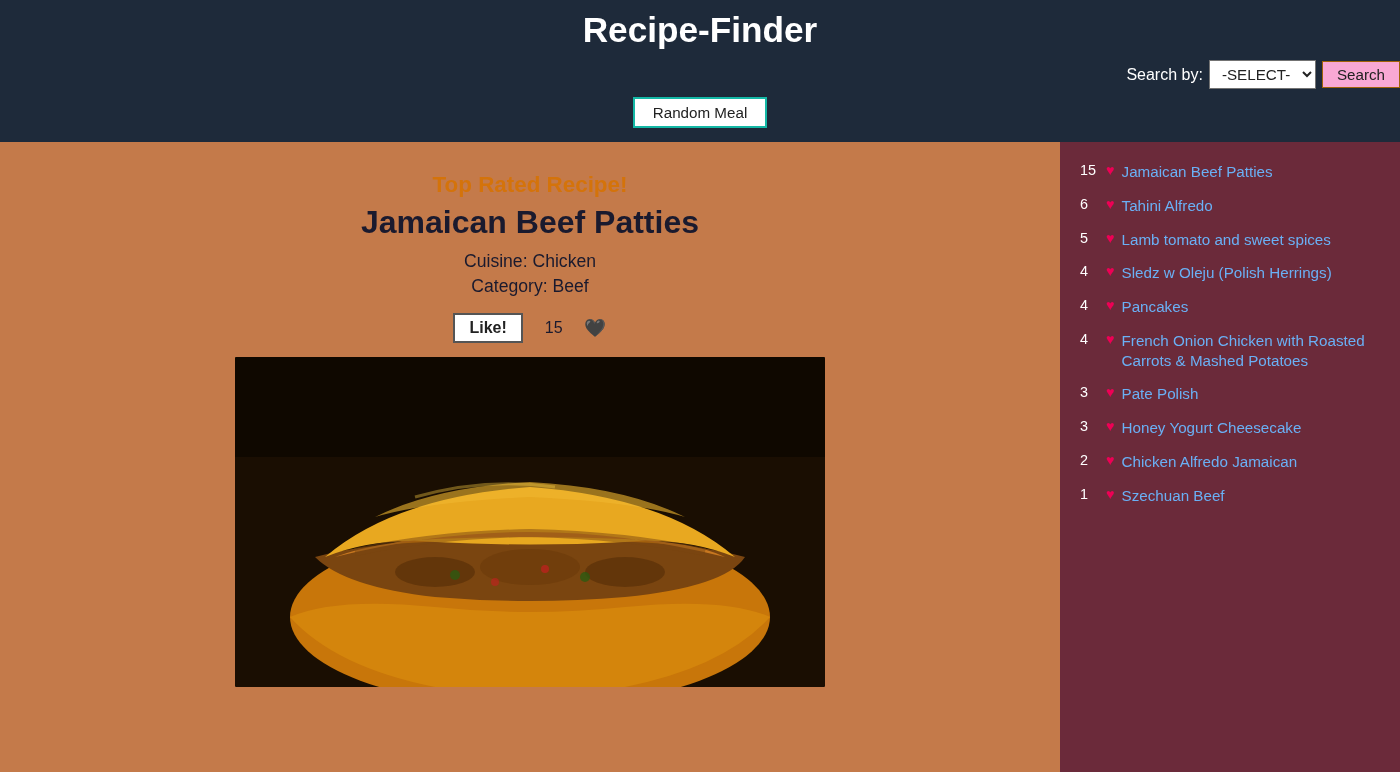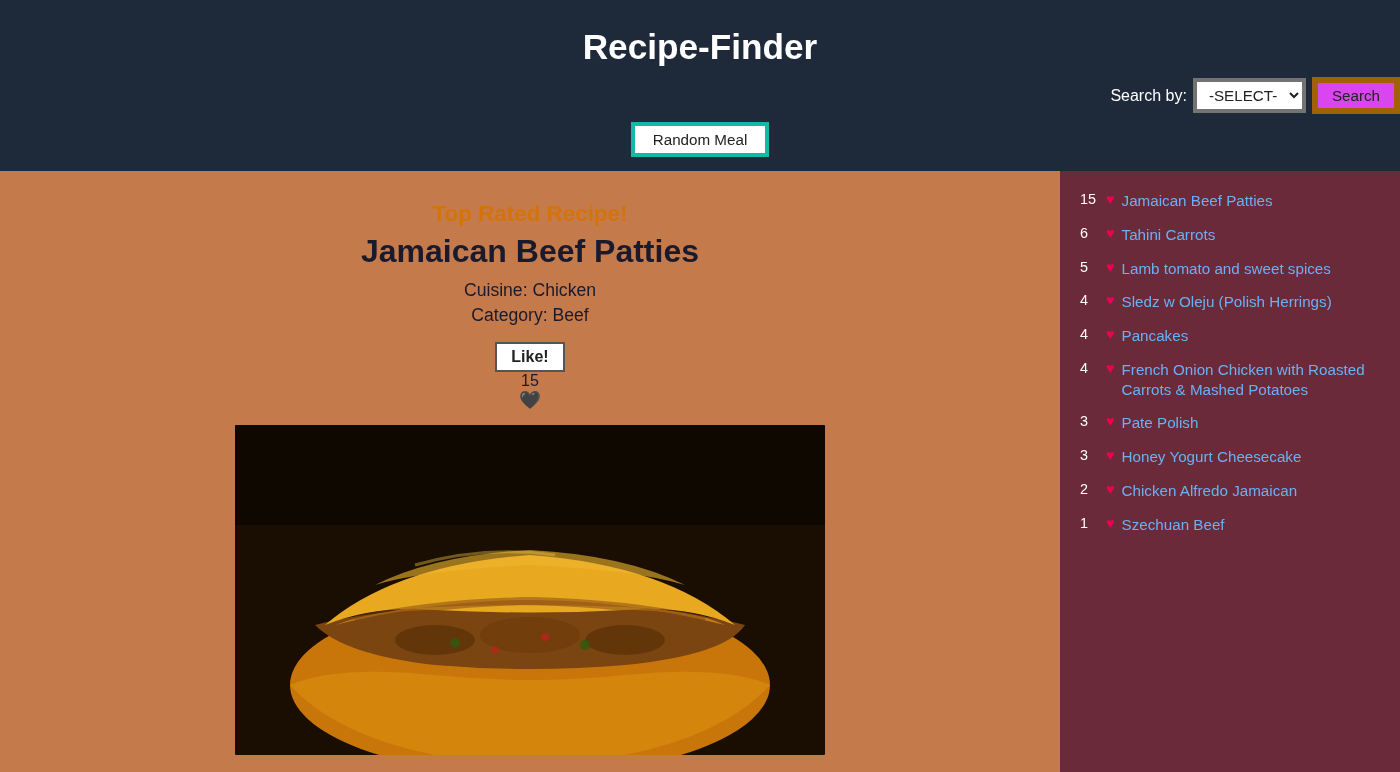--- a/index.html
+++ b/index.html
@@ -3,59 +3,59 @@
   <meta charset="utf-8">
   <style>
     * { margin: 0; padding: 0; box-sizing: border-box; }
     body { font-family: Arial, sans-serif; background: #c47a4a; min-height: 772px; }
 
     
     #header {
       background: #1e2a3a;
       color: white;
       text-align: center;
-      padding: 27px 0 14px;
+      padding: 10px 0 14px;
     }
     #header h1 {
       font-size: 2.2rem;
       font-weight: bold;
       margin-bottom: 10px;
     }
     .search-row {
       display: flex;
       align-items: center;
       justify-content: flex-end;
       gap: 6px;
       margin-bottom: 8px;
     }
     .search-label {
       font-size: 1rem;
       color: white;
     }
     .search-select {
       padding: 4px 8px;
       font-size: 0.95rem;
-      border: 4px solid #737373;
+      border: 1px solid #737373;
       background: white;
       color: #222;
     }
     .search-btn {
       padding: 4px 14px;
       font-size: 0.95rem;
-      background: #d946ef;
-      color: #222;
-      border: 6px solid #a16207;
+      background: #f9a8d4;
+      color: #222;
+      border: 1px solid #a16207;
       cursor: pointer;
     }
     .random-btn {
       padding: 5px 18px;
       font-size: 0.95rem;
       background: white;
       color: #222;
-      border: 4px solid #14b8a6;
+      border: 2px solid #14b8a6;
       cursor: pointer;
     }
 
     
     #main-layout {
       display: flex;
       min-height: calc(772px - 140px);
     }
 
     
@@ -83,23 +83,22 @@
     .recipe-cuisine,
     .recipe-category {
       color: #1a1a2e;
       font-size: 1.1rem;
       margin-bottom: 4px;
       text-align: center;
     }
     .like-row {
       display: flex;
       align-items: center;
-      gap: 0;
+      gap: 22px;
       margin: 12px 4px 14px;
-      flex-direction: column;
     }
     .like-btn {
       padding: 4px 14px;
       font-size: 1rem;
       background: white;
       color: #222;
       border: 2px solid #555;
       cursor: pointer;
       font-weight: bold;
     }
@@ -238,21 +237,21 @@
 
     <div id="recipe-list">
         <div class="recipe-item">
       <span class="recipe-count">15</span>
       <span class="heart-small">♥</span>
       <a href="#" class="recipe-link">Jamaican Beef Patties</a>
     </div>
         <div class="recipe-item">
       <span class="recipe-count">6</span>
       <span class="heart-small">♥</span>
-      <a href="#" class="recipe-link">Tahini Carrots</a>
+      <a href="#" class="recipe-link">Tahini Alfredo</a>
     </div>
         <div class="recipe-item">
       <span class="recipe-count">5</span>
       <span class="heart-small">♥</span>
       <a href="#" class="recipe-link">Lamb tomato and sweet spices</a>
     </div>
         <div class="recipe-item">
       <span class="recipe-count">4</span>
       <span class="heart-small">♥</span>
       <a href="#" class="recipe-link">Sledz w Oleju (Polish Herrings)</a>

